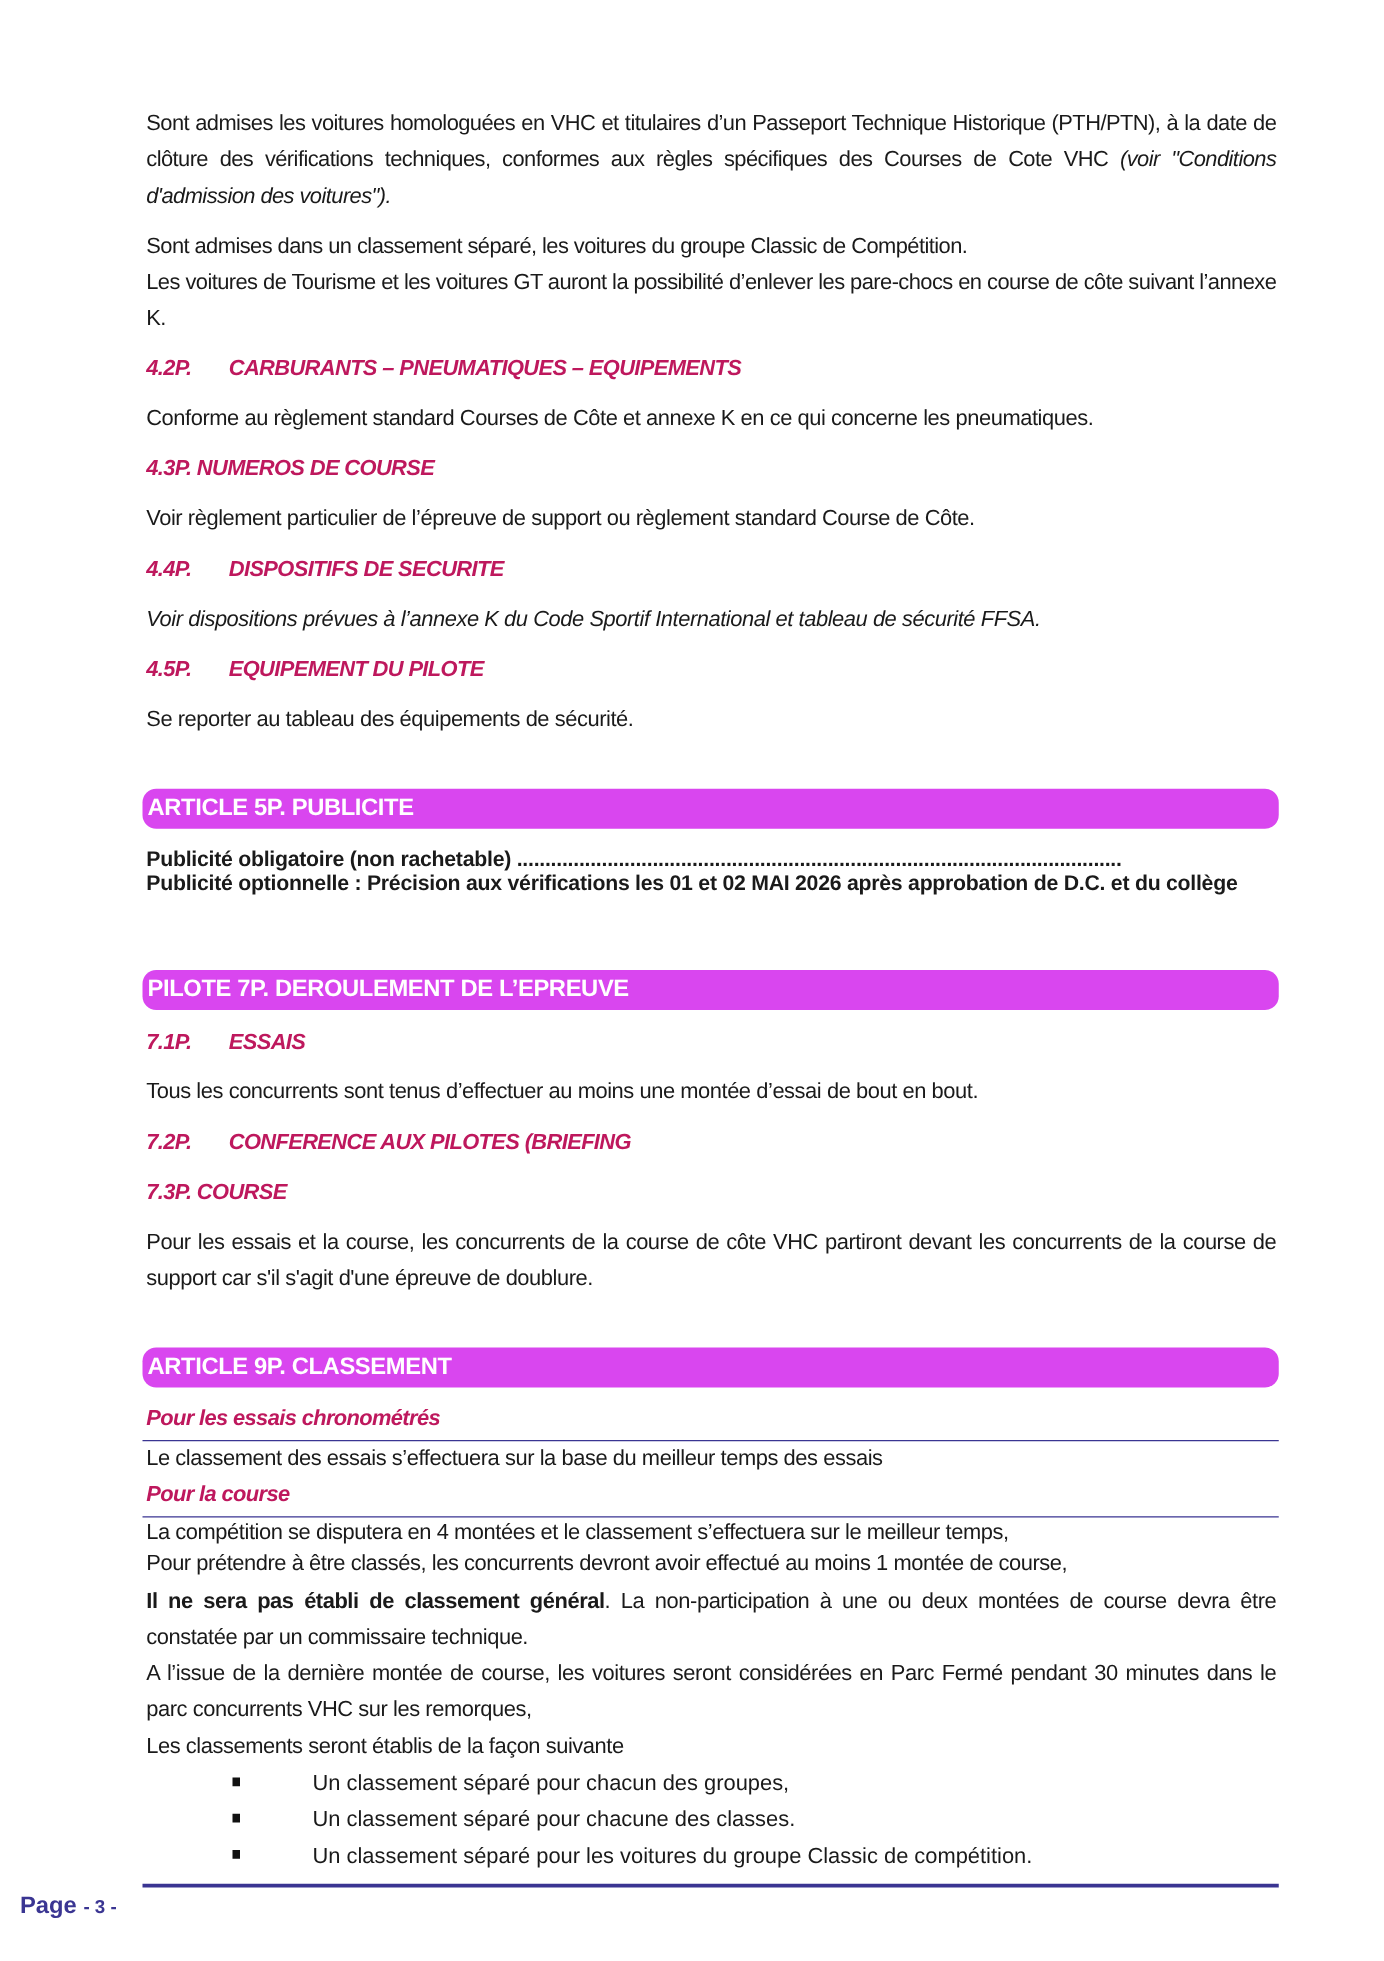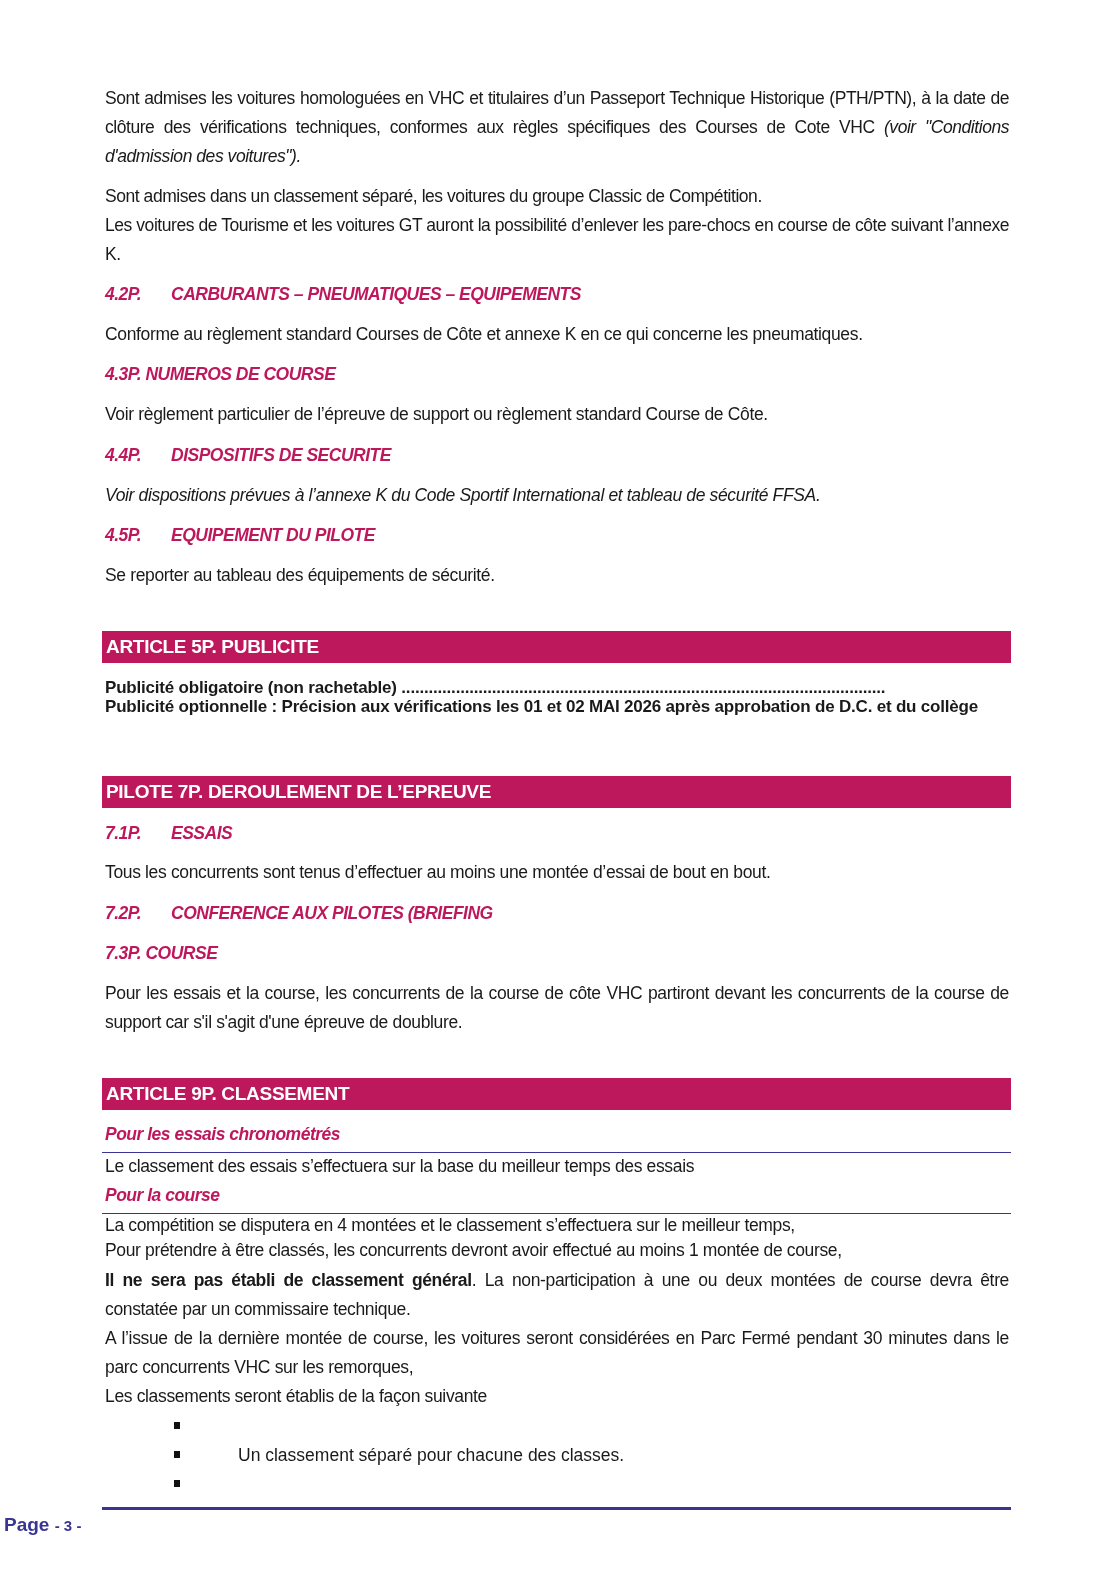--- a/index.html
+++ b/index.html
@@ -1,28 +1,28 @@
 <!DOCTYPE html>
 <html><head>
 <meta charset="utf-8">
 <style>
   html, body { margin: 0; padding: 0; background: #ffffff; }
   body { width: 1107px; height: 1569px; position: relative; overflow: hidden;
          font-family: "Liberation Sans", sans-serif; color: #1a1a1a; }
-  .page { position: absolute; left: 4px; top: 0; width: 899px; height: 1569px; }
+  .page { position: absolute; left: 16px; top: 0; width: 899px; height: 1569px; }
   .txt { position: absolute; left: 101px; width: 904px; font-size: 17.5px; line-height: 29px;
          text-align: justify; font-family: "Liberation Sans", sans-serif; letter-spacing: -0.35px; }
   .txt.narrow { letter-spacing: -0.45px; }
   .it { font-style: italic; }
   .sub { position: absolute; left: 101px; font-size: 17.5px; font-weight: bold; font-style: italic;
          color: #be185d; line-height: 24px; letter-spacing: -0.5px; }
   .sub .num { display: inline-block; width: 66px; }
-  .bar { position: absolute; left: 98px; width: 909px; height: 32px; background: #be185d; color: #ffffff;
+  .bar { position: absolute; left: 98px; width: 909px; height: 32px; background: #d946ef; color: #ffffff;
          font-weight: bold; font-size: 19px; line-height: 32px; padding-left: 4px; box-sizing: border-box;
-         letter-spacing: -0.3px; }
+         letter-spacing: -0.3px; border-radius: 11px; }
   .pub { position: absolute; left: 101px; width: 904px; font-size: 17px; line-height: 19px;
          text-align: justify; letter-spacing: -0.2px; }
   .rule { position: absolute; left: 98px; width: 909px; height: 1px; background: #3a3592; }
   .bullet { position: absolute; left: 170px; font-size: 17.5px; line-height: 29px; }
   .bsq { display: inline-block; width: 6px; height: 7px; background: #111; vertical-align: middle; margin-right: 58px; position: relative; top: -2px; }
   .footer-rule { position: absolute; left: 98px; top: 1507px; width: 909px; height: 3px; background: #3a3592; }
   .footer { position: absolute; left: 0; width: 1107px; top: 1514px; color: #3a3592;
             font-weight: bold; font-size: 19px; }
   .footer .pnum { font-size: 15px; }
   b { font-weight: bold; }
@@ -85,22 +85,22 @@
   <div class="txt" style="top:1213px; line-height:25px;">
     <div>La compétition se disputera en 4 montées et le classement s’effectuera sur le meilleur temps,</div>
     <div>Pour prétendre à être classés, les concurrents devront avoir effectué au moins 1 montée de course,</div>
   </div>
   <div class="txt" style="top:1266px;">
     <div><b>Il ne sera pas établi de classement général</b><span>. La non-participation à une ou deux montées de course devra être constatée par un commissaire technique.</span></div>
     <div>A l’issue de la dernière montée de course, les voitures seront considérées en Parc Fermé pendant 30 minutes dans le parc concurrents VHC sur les remorques,</div>
     <div>Les classements seront établis de la façon suivante</div>
   </div>
 
-  <div class="bullet" style="top:1412px;"><span class="bsq"></span></div>
+  <div class="bullet" style="top:1412px;"><span class="bsq"></span><span>Un classement séparé pour chacun des groupes,</span></div>
   <div class="bullet" style="top:1441px;"><span class="bsq"></span><span>Un classement séparé pour chacune des classes.</span></div>
-  <div class="bullet" style="top:1470px;"><span class="bsq"></span></div>
+  <div class="bullet" style="top:1470px;"><span class="bsq"></span><span>Un classement séparé pour les voitures du groupe Classic de compétition.</span></div>
 
   <div class="footer-rule"></div>
   <div class="footer">
     <span>Page</span>
     <span class="pnum">- 3 -</span>
   </div>
 </div>
 
 </body></html>

